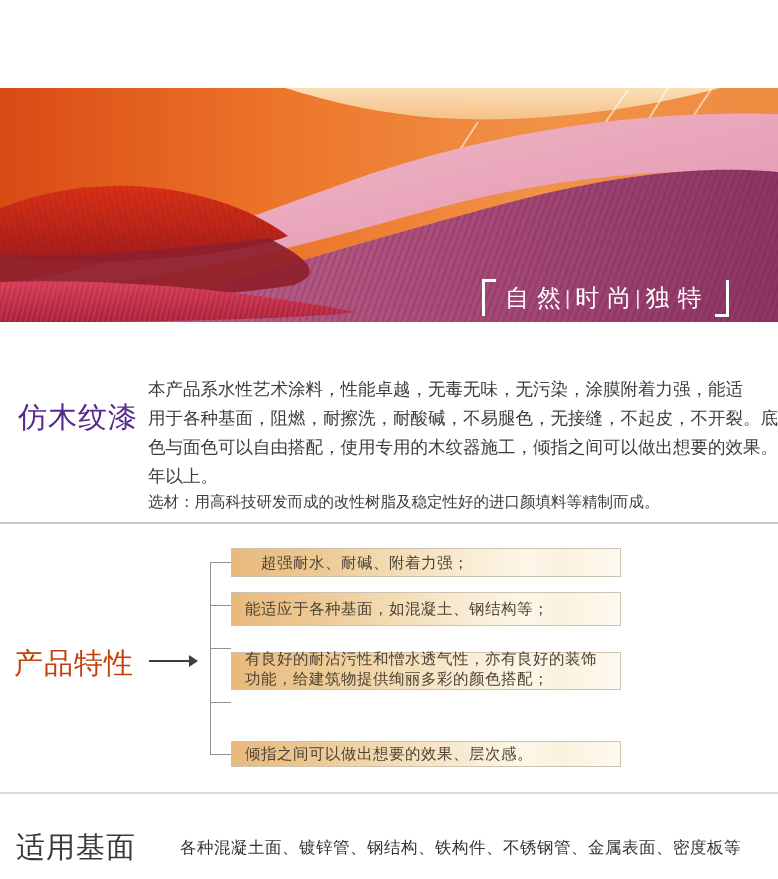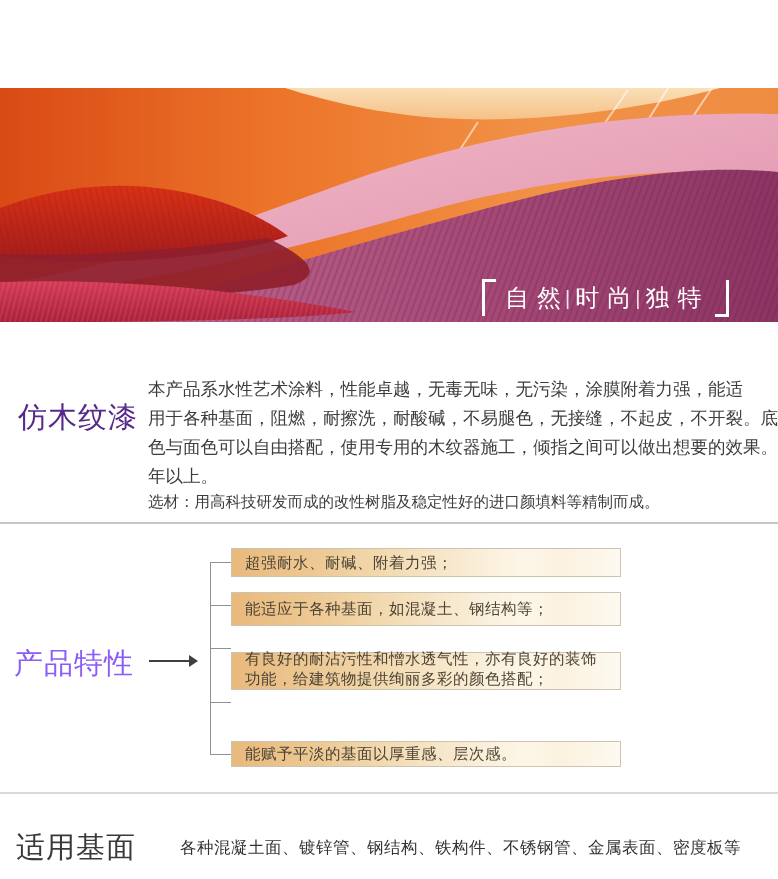--- a/index.html
+++ b/index.html
@@ -22,21 +22,21 @@
   .intro-text{position:absolute;left:148px;top:339px;width:628px;
               font-family:"Liberation Serif","DejaVu Serif",serif;font-size:17.5px;color:#3d3d3d;margin-top:36px;}
   .intro-text .line{height:29px;line-height:29px;white-space:nowrap;}
   .intro-note{position:absolute;left:148px;top:487px;width:628px;height:29px;line-height:29px;
               font-family:"Liberation Serif","DejaVu Serif",serif;font-size:15.5px;color:#3d3d3d;white-space:nowrap;}
 
   .divider1{position:absolute;left:0;top:522px;width:778px;height:2px;background:#c6c6c6;}
   .divider2{position:absolute;left:0;top:792px;width:778px;height:2px;background:#dadada;}
 
   
-  .features-title{position:absolute;left:14px;top:644px;font-size:29px;letter-spacing:1px;color:#8b5cf6;}
+  .features-title{position:absolute;left:14px;top:644px;font-size:29px;letter-spacing:1px;color:#c2410c;}
   .arrow-line{position:absolute;left:149px;top:660px;width:42px;height:2px;background:#3f3f3f;}
   .arrow-head{position:absolute;left:189px;top:655px;width:0;height:0;
               border-left:9px solid #3f3f3f;border-top:6px solid transparent;border-bottom:6px solid transparent;}
   .tree-vline{position:absolute;left:210px;top:562px;width:1px;height:193px;background:#919191;}
   .tree-stub{position:absolute;left:210px;width:21px;height:1px;background:#919191;}
   .fbox{position:absolute;left:231px;width:390px;box-sizing:border-box;
         border:1px solid #ccc3b1;
         background:linear-gradient(90deg,#e8b97d 0%,#edc994 22%,#f4dfba 45%,#f9edd6 62%,#fdf6e8 76%,#fbf1df 85%,#fefaf0 100%);
         display:flex;align-items:center;
         font-family:"Liberation Serif","DejaVu Serif",serif;font-size:15.5px;color:#4d4436;letter-spacing:.5px;}
@@ -138,31 +138,31 @@
   <div class="arrow-line"></div>
   <div class="arrow-head"></div>
 
   <div class="tree-vline"></div>
   <div class="tree-stub" style="top:562px;"></div>
   <div class="tree-stub" style="top:605px;"></div>
   <div class="tree-stub" style="top:648px;"></div>
   <div class="tree-stub" style="top:702px;"></div>
   <div class="tree-stub" style="top:754px;"></div>
 
-  <div class="fbox" style="top:548px;height:29px;">
+  <div class="fbox" style="top:548px;height:29px;padding-left:16px;">
     <span class="fbox-label">超强耐水、耐碱、附着力强；</span>
   </div>
   <div class="fbox" style="top:592px;height:34px;">
     <span class="fbox-label">能适应于各种基面，如混凝土、钢结构等；</span>
   </div>
   <div class="fbox" style="top:652px;height:38px;align-items:flex-end;">
     <span class="fbox-label">有良好的耐沾污性和憎水透气性，亦有良好的装饰功能，给建筑物提供绚丽多彩的颜色搭配；</span>
   </div>
   <div class="fbox" style="top:741px;height:26px;">
-    <span class="fbox-label">能赋予平淡的基面以厚重感、层次感。</span>
+    <span class="fbox-label">倾指之间可以做出想要的效果、层次感。</span>
   </div>
 
   <div class="divider2"></div>
 
   <div class="substrates-title">适用基面</div>
   <div class="substrates-text">各种混凝土面、镀锌管、钢结构、铁构件、不锈钢管、金属表面、密度板等</div>
 
 </div>
 
 </body></html>

